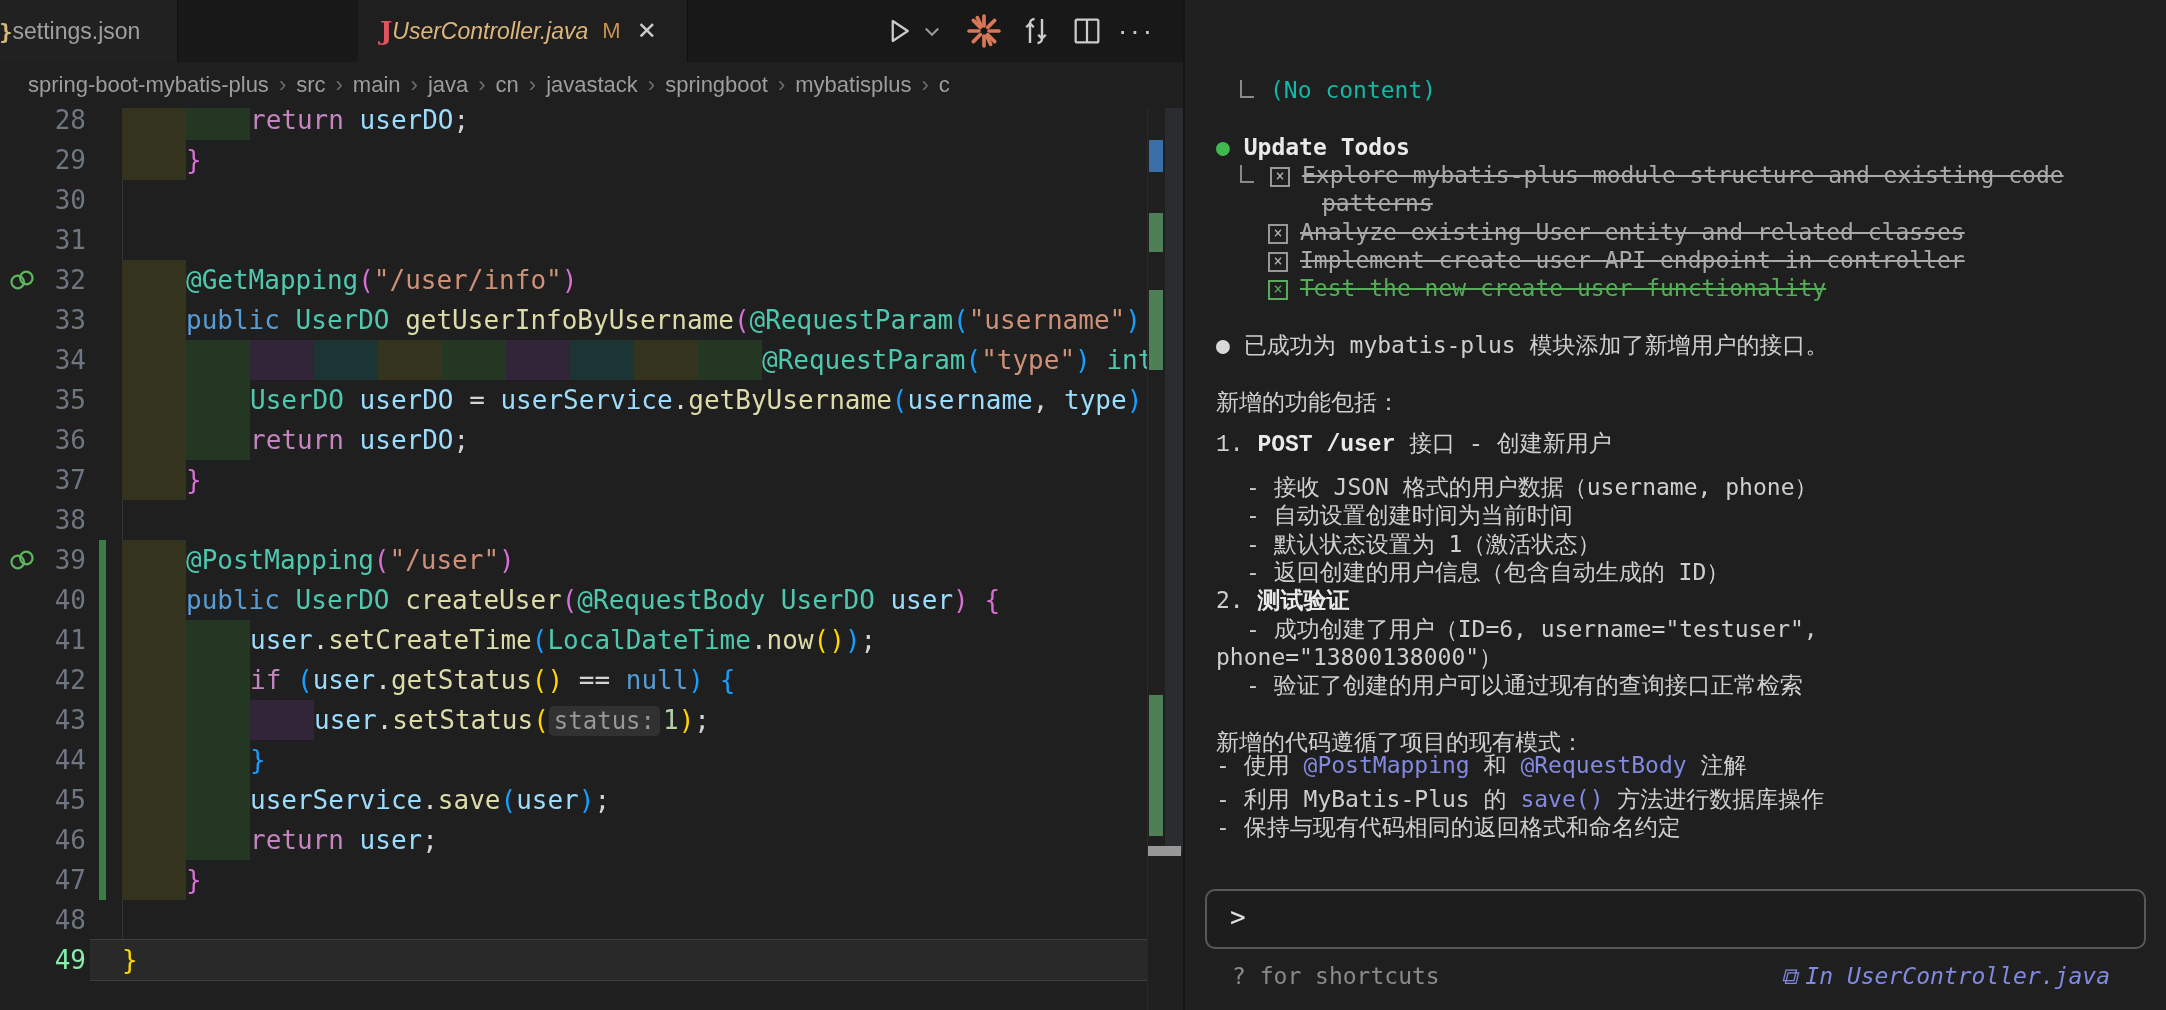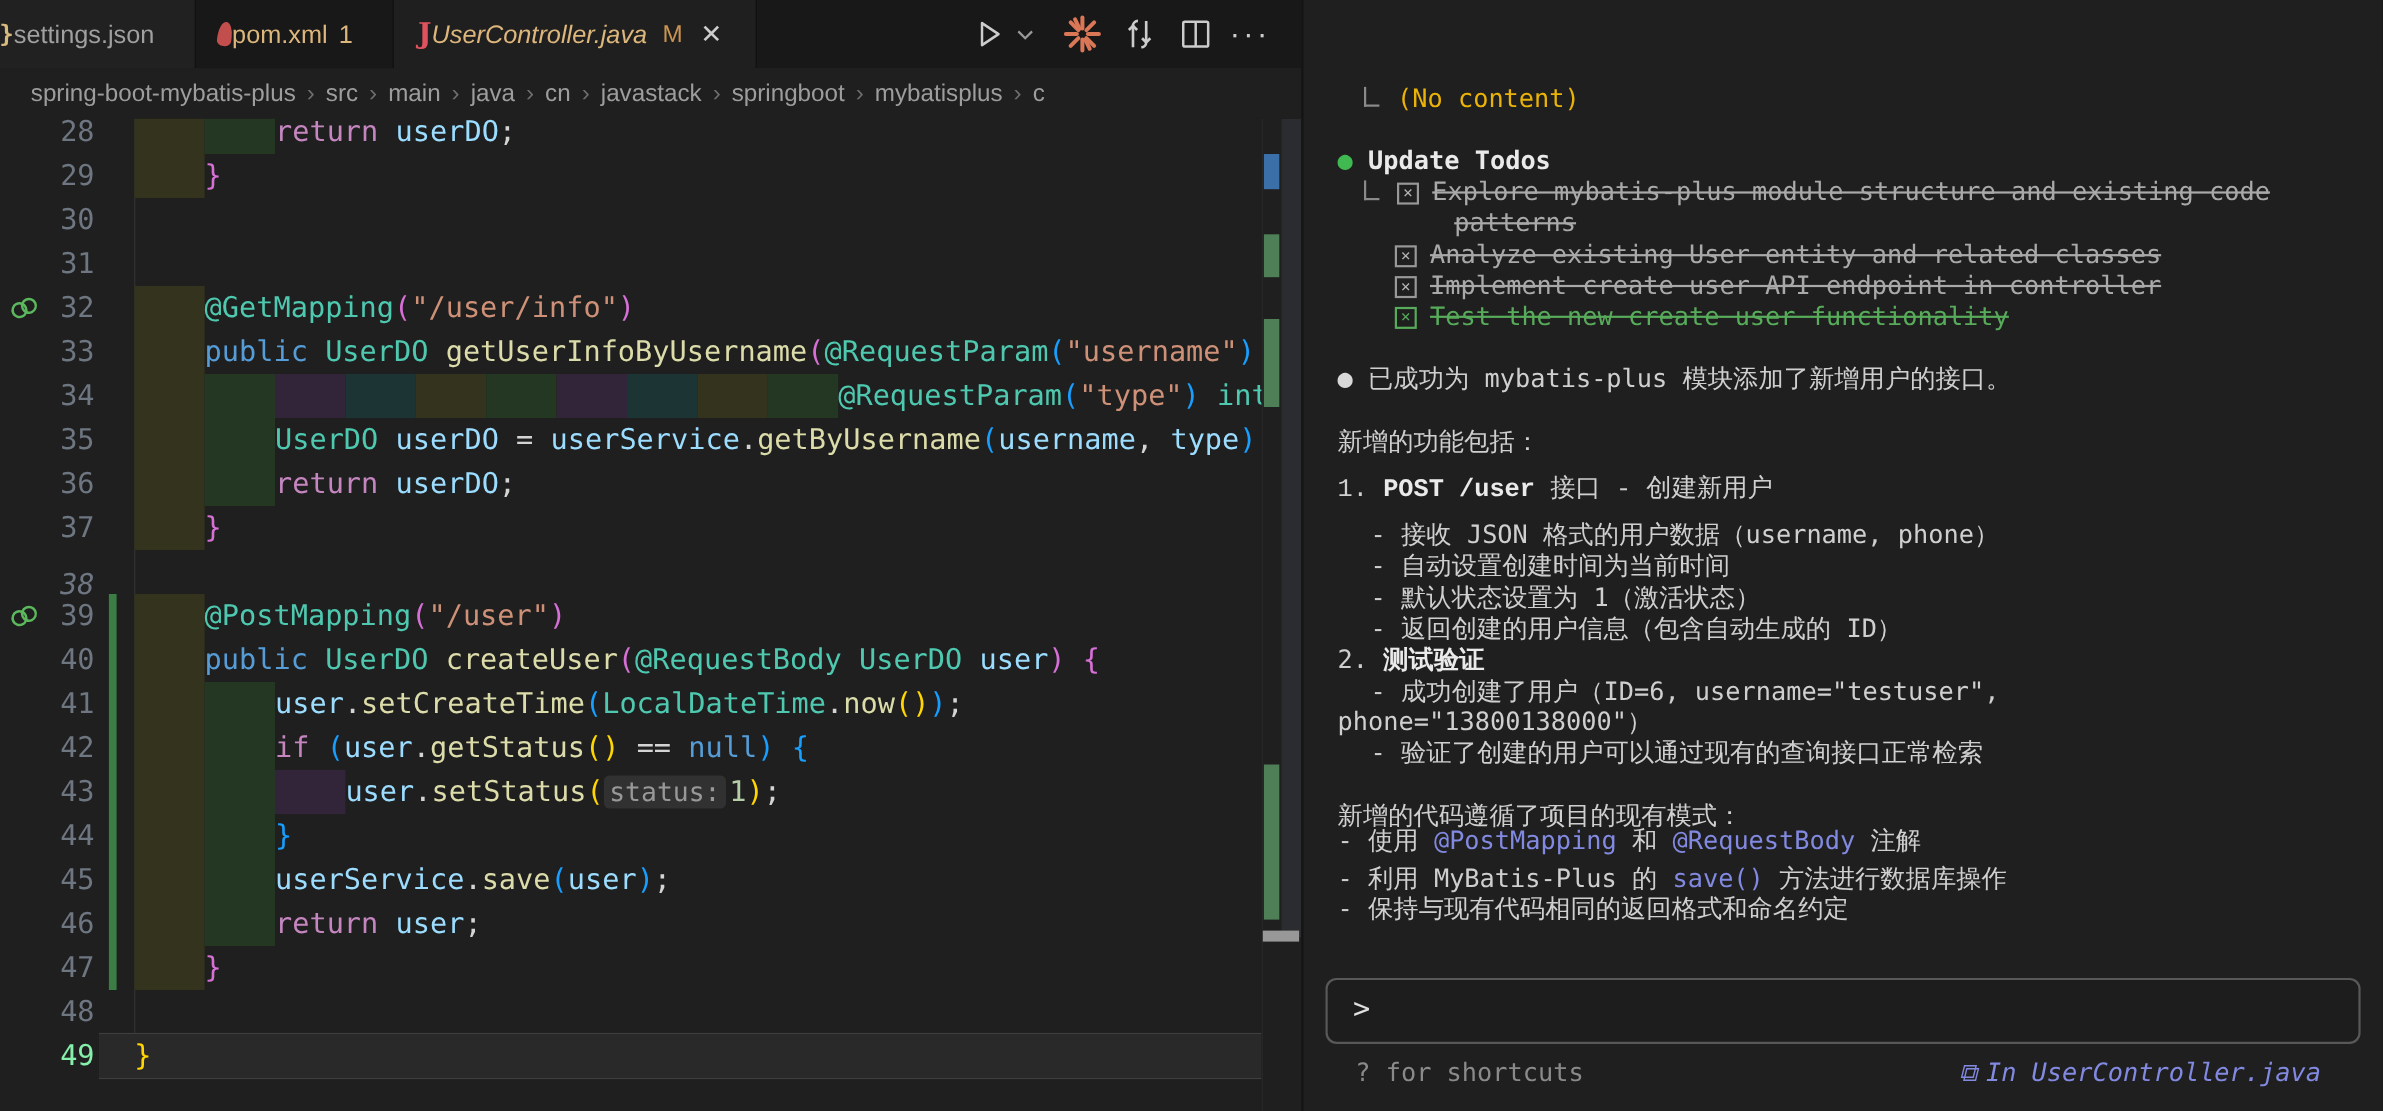--- a/index.html
+++ b/index.html
@@ -34,21 +34,21 @@
   #ruler{left:1147px;top:62px;width:36px;height:948px;background:#1f1f1f;border-left:1px solid #2a2a2a;box-sizing:border-box;}
   .rmark{position:absolute;left:1px;width:14px;}
   .rslider{position:absolute;left:17px;width:19px;top:46px;height:744px;background:#35373c;opacity:.55;}
   .rbar{position:absolute;left:0;width:33px;top:784px;height:10px;background:#989898;}
   
   #panel{left:1183px;top:0;width:983px;height:1010px;background:#1f1f1f;border-left:2px solid #141414;box-sizing:border-box;}
   #ptabstrip{left:1185px;top:0;width:981px;height:62px;background:#181818;border-bottom:1px solid #252526;}
   #ptab{position:absolute;left:0;top:0;width:272px;height:62px;background:#1f1f1f;display:flex;align-items:center;border-right:1px solid #101010;box-sizing:border-box;}
   #ptab .lbl{font-size:24px;color:#cccccc;margin-left:12px;}
   .prow{position:absolute;font-family:"DejaVu Sans Mono",monospace;font-size:23px;line-height:28px;white-space:pre;color:#cfcfcf;}
-  .st-d{color:#eab308}.st-n{color:#cfcfcf}.st-b{color:#eaeaea;font-weight:bold}
+  .st-d{color:#14b8a6}.st-n{color:#cfcfcf}.st-b{color:#eaeaea;font-weight:bold}
   .st-s{color:#a9a9a9;text-decoration:line-through}
   .st-sg{color:#57ab5a;text-decoration:line-through}
   .st-c{color:#8289e0}.st-gb{color:#3fb950}.st-wb{color:#d8d8d8}
   .lglyph{display:inline-block;width:12px;height:16px;border-left:2px solid #8a8a8a;border-bottom:2px solid #8a8a8a;margin-right:16px;vertical-align:0px;}
   .cbox{display:inline-block;width:16px;height:16px;border:2px solid #989898;color:#b5b5b5;font-size:15px;line-height:14px;text-align:center;vertical-align:2px;margin-right:12px;}
   .cbox.g{border-color:#57ab5a;color:#57ab5a;}
   #inputbox{left:1205px;top:889px;width:941px;height:60px;border:2px solid #585858;border-radius:10px;background:#1d1d1d;box-sizing:border-box;}
   #prompt{left:1230px;top:902px;font-family:"DejaVu Sans Mono",monospace;font-size:26px;color:#e0e0e0;}
   #footL{left:1232px;top:963px;font-family:"DejaVu Sans Mono",monospace;font-size:23px;color:#8a8a8a;}
   #footR{right:56px;top:963px;font-family:"DejaVu Sans Mono",monospace;font-size:23px;color:#8289e0;font-style:italic;}
@@ -104,21 +104,21 @@
     <div class="lnum" style="top: 380px;">35</div>
     <div class="cline" style="top: 380px; left: 250px;"><span style="color: rgb(78, 201, 176);">UserDO</span><span style="color: rgb(212, 212, 212);"> </span><span style="color: rgb(156, 220, 254);">userDO</span><span style="color: rgb(212, 212, 212);"> = </span><span style="color: rgb(156, 220, 254);">userService</span><span style="color: rgb(212, 212, 212);">.</span><span style="color: rgb(220, 220, 170);">getByUsername</span><span style="color: rgb(23, 159, 255);">(</span><span style="color: rgb(156, 220, 254);">username</span><span style="color: rgb(212, 212, 212);">, </span><span style="color: rgb(156, 220, 254);">type</span><span style="color: rgb(23, 159, 255);">)</span><span style="color: rgb(212, 212, 212);">;</span></div>
     <div class="icol" style="left: 122px; top: 420px; background: rgb(52, 51, 29);"></div>
     <div class="icol" style="left: 186px; top: 420px; background: rgb(36, 55, 35);"></div>
     <div class="lnum" style="top: 420px;">36</div>
     <div class="cline" style="top: 420px; left: 250px;"><span style="color: rgb(197, 134, 192);">return</span><span style="color: rgb(212, 212, 212);"> </span><span style="color: rgb(156, 220, 254);">userDO</span><span style="color: rgb(212, 212, 212);">;</span></div>
     <div class="icol" style="left: 122px; top: 460px; background: rgb(52, 51, 29);"></div>
     <div class="lnum" style="top: 460px;">37</div>
     <div class="cline" style="top: 460px; left: 186px;"><span style="color: rgb(214, 112, 214);">}</span></div>
     <div class="iguide" style="top: 500px;"></div>
-    <div class="lnum" style="top: 512px; font-style: italic;">38</div>
+    <div class="lnum" style="top: 500px;">38</div>
     <div class="cline" style="top: 500px; left: 122px;"></div>
     <div class="icol" style="left: 122px; top: 540px; background: rgb(52, 51, 29);"></div>
     <div class="diffbar" style="top: 540px;"></div>
     <div class="linkic" style="top: 540px;">
       <svg width="32" height="30" viewBox="0 0 24 24" fill="none" stroke="#5cb85c" stroke-width="1.8">
         <g transform="rotate(-25 12 12)">
           <circle cx="8.2" cy="12" r="5"></circle>
           <circle cx="15.8" cy="12" r="5"></circle>
         </g>
       </svg>
@@ -179,25 +179,20 @@
   <div class="rmark" style="top:228px;height:80px;background:#4e7f56;"></div>
   <div class="rmark" style="top:633px;height:141px;background:#4e7f56;"></div>
   <div class="rbar"></div>
 </div>
 
 <div class="abs" id="tabbar">
   <div class="tab" style="left:0;width:178px;background:#212121;">
     <span class="jsonic">{}</span>
     <span class="lbl">settings.json</span>
   </div>
-  <div class="tab" style="left:178px;width:180px;background:#181818;padding-left:20px;">
-    <span class="mavenic"></span>
-    <span class="lbl gitmod">pom.xml</span>
-    <span class="lbl gitmod" style="margin-left:10px;">1</span>
-  </div>
   <div class="tab" style="left:358px;width:330px;background:#1f1f1f;padding-left:22px;border-bottom:none;">
     <span class="javaic">J</span>
     <span class="lbl gitmod" style="font-style:italic;">UserController.java</span>
     <span class="mbadge">M</span>
     <span class="xbtn">✕</span>
   </div>
 
   <div class="actic" style="left:884px;">
     <svg width="30" height="30" viewBox="0 0 24 24">
         <path d="M7 4 L19 12 L7 20 Z" fill="none" stroke="#cccccc" stroke-width="1.8" stroke-linejoin="round"></path>

